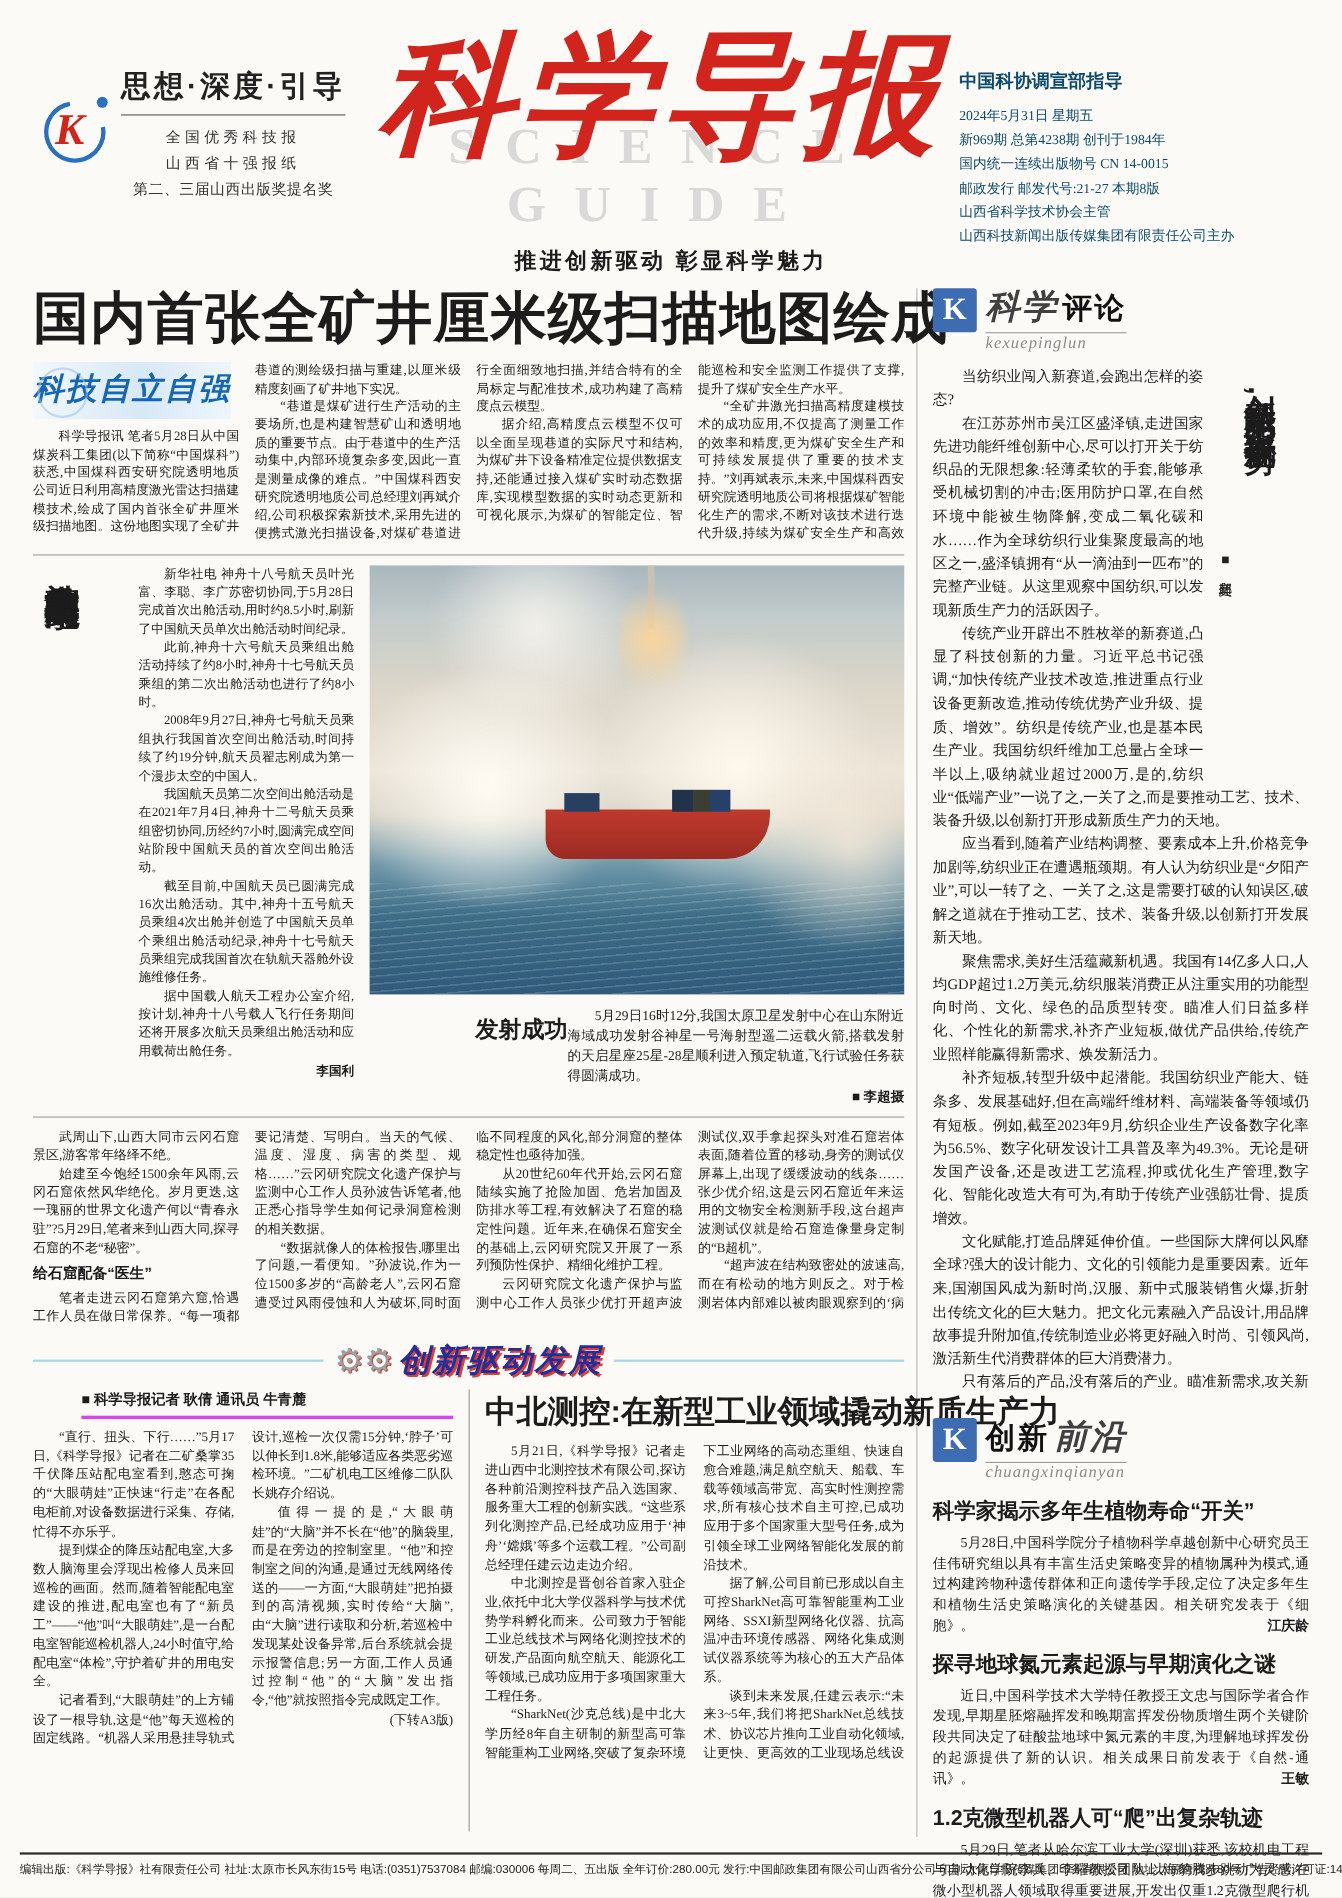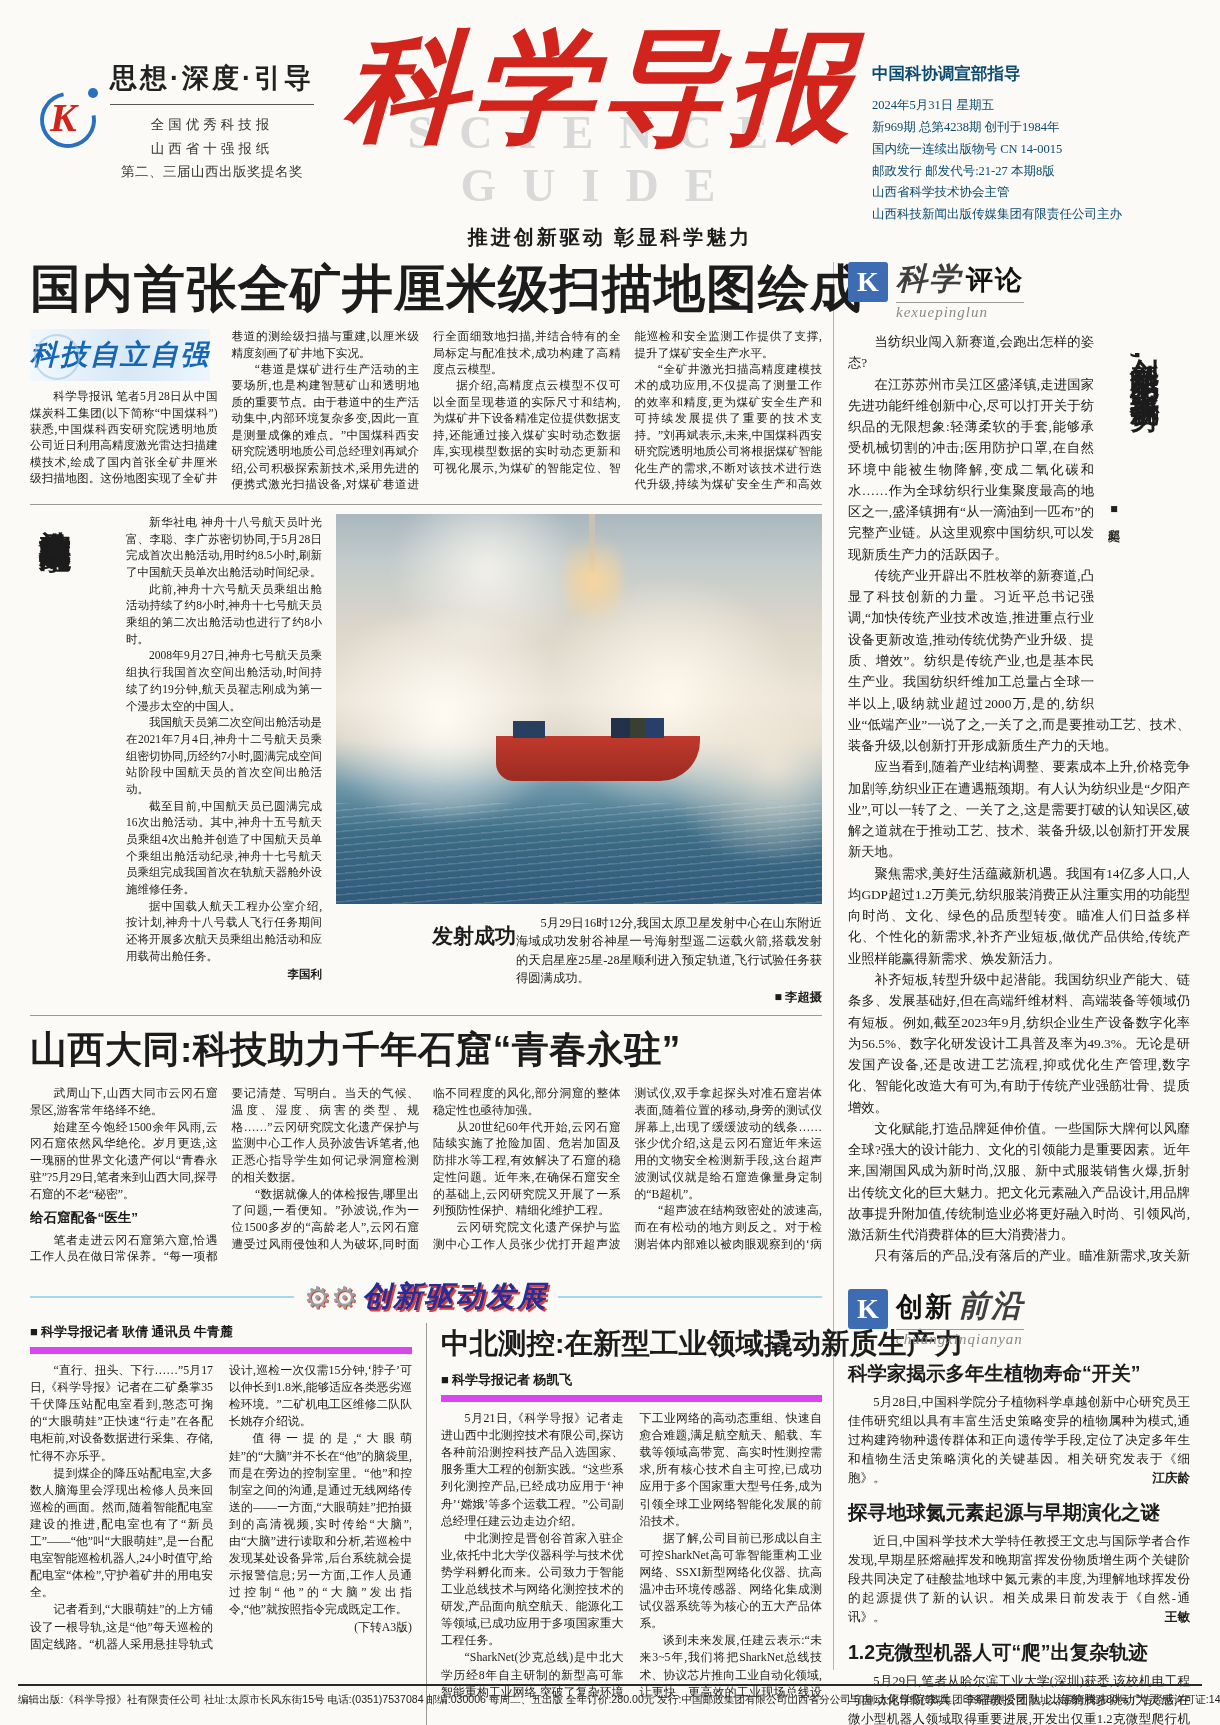--- a/index.html
+++ b/index.html
@@ -94,22 +94,22 @@
   .gear-icon{font-size:30px;color:#9aa0a6;margin:0 4px 0 10px;text-shadow:1px 1px 0 #d2422e;}
   .drive-text{font-size:29px;font-weight:900;font-style:italic;color:#232e9b;letter-spacing:2px;
               font-family:"Liberation Sans",sans-serif;text-shadow:2px 2px 0 #e23d2e;margin-right:10px;}
   
   .bottom-row{display:flex;height:402px;}
   .bot-art{width:50%;box-sizing:border-box;}
   .bot-art+.bot-art{border-left:1px solid #9a9a95;padding-left:14px;}
   .bot-art:first-child{padding-right:14px;}
   .bot-headline{font-size:28.5px;font-weight:900;font-family:"Liberation Sans",sans-serif;
                 margin:2px 0 8px;white-space:nowrap;letter-spacing:0px;}
-  .byline{font-size:13px;font-weight:700;font-family:Liberation Serif, serif;
-          border-bottom:7px solid #d946ef;padding-bottom:6px;margin-bottom:8px;}
+  .byline{font-size:13px;font-weight:700;font-family:Liberation Sans, sans-serif;
+          border-bottom:3px solid #d946ef;padding-bottom:6px;margin-bottom:8px;margin-left:44px;}
   .bot-body{height:300px;overflow:hidden;font-size:11.8px;line-height:1.45;}
   
   .sec-hdr{display:flex;align-items:flex-start;margin-bottom:10px;}
   .klogo{width:40px;height:40px;background:#3e6cb3;color:#fff;font-weight:900;font-size:28px;
          display:flex;align-items:center;justify-content:center;border-radius:3px;
          font-family:"Liberation Serif",serif;margin-right:8px;flex:none;margin-top:4px;}
   .hdr-red{font-family:"Liberation Serif",serif;font-style:italic;font-weight:900;color:#404040;font-size:31px;letter-spacing:2px;}
   .hdr-black{font-size:27px;font-weight:800;color:#111;font-family:"Liberation Sans",sans-serif;letter-spacing:2px;}
   .hdr-py{font-family:"Liberation Serif",serif;font-style:italic;color:#8a8a8a;font-size:15px;
           border-top:1px solid #999;padding-top:1px;margin-top:2px;letter-spacing:1px;}
@@ -214,21 +214,20 @@
           <div class="cap-body">
             <p class="p">5月29日16时12分,我国太原卫星发射中心在山东附近海域成功发射谷神星一号海射型遥二运载火箭,搭载发射的天启星座25星-28星顺利进入预定轨道,飞行试验任务获得圆满成功。</p>
             <span class="cap-credit">■ 李超摄</span>
           </div>
         </div>
       </div>
     </div>
 
     <hr class="hr">
 
-    <div class="yg-headline">山西大同:科技助力千年石窟“青春永驻”</div>
     <div class="yg-body cols4">
       <p class="p">武周山下,山西大同市云冈石窟景区,游客常年络绎不绝。</p>
       <p class="p">始建至今饱经1500余年风雨,云冈石窟依然风华绝伦。岁月更迭,这一瑰丽的世界文化遗产何以“青春永驻”?5月29日,笔者来到山西大同,探寻石窟的不老“秘密”。</p>
       <div class="subhead">给石窟配备“医生”</div>
       <p class="p">笔者走进云冈石窟第六窟,恰遇工作人员在做日常保养。“每一项都要记清楚、写明白。当天的气候、温度、湿度、病害的类型、规格……”云冈研究院文化遗产保护与监测中心工作人员孙波告诉笔者,他正悉心指导学生如何记录洞窟检测的相关数据。</p>
       <p class="p">“数据就像人的体检报告,哪里出了问题,一看便知。”孙波说,作为一位1500多岁的“高龄老人”,云冈石窟遭受过风雨侵蚀和人为破坏,同时面临不同程度的风化,部分洞窟的整体稳定性也亟待加强。</p>
       <p class="p">从20世纪60年代开始,云冈石窟陆续实施了抢险加固、危岩加固及防排水等工程,有效解决了石窟的稳定性问题。近年来,在确保石窟安全的基础上,云冈研究院又开展了一系列预防性保护、精细化维护工程。</p>
       <p class="p">云冈研究院文化遗产保护与监测中心工作人员张少优打开超声波测试仪,双手拿起探头对准石窟岩体表面,随着位置的移动,身旁的测试仪屏幕上,出现了缓缓波动的线条……张少优介绍,这是云冈石窟近年来运用的文物安全检测新手段,这台超声波测试仪就是给石窟造像量身定制的“B超机”。</p>
       <p class="p">“超声波在结构致密处的波速高,而在有松动的地方则反之。对于检测岩体内部难以被肉眼观察到的‘病害’,做个‘B超’就清晰可辨。”张少优介绍,云冈石窟雕刻主要面临空鼓、起翘、开裂等问题,其中,仅第6窟就有800多处,而这些“病害”中,很多都是叠加出现,只有借助专业仪器才能做出科学诊断。</p>
 
@@ -247,21 +246,20 @@
         <div class="bot-body cols2">
           <p class="p">“直行、扭头、下行……”5月17日,《科学导报》记者在二矿桑掌35千伏降压站配电室看到,憨态可掬的“大眼萌娃”正快速“行走”在各配电柜前,对设备数据进行采集、存储,忙得不亦乐乎。</p>
           <p class="p">提到煤企的降压站配电室,大多数人脑海里会浮现出检修人员来回巡检的画面。然而,随着智能配电室建设的推进,配电室也有了“新员工”——“他”叫“大眼萌娃”,是一台配电室智能巡检机器人,24小时值守,给配电室“体检”,守护着矿井的用电安全。</p>
           <p class="p">记者看到,“大眼萌娃”的上方铺设了一根导轨,这是“他”每天巡检的固定线路。“机器人采用悬挂导轨式设计,巡检一次仅需15分钟,‘脖子’可以伸长到1.8米,能够适应各类恶劣巡检环境。”二矿机电工区维修二队队长姚存介绍说。</p>
           <p class="p">值得一提的是,“大眼萌娃”的“大脑”并不长在“他”的脑袋里,而是在旁边的控制室里。“他”和控制室之间的沟通,是通过无线网络传送的——一方面,“大眼萌娃”把拍摄到的高清视频,实时传给“大脑”,由“大脑”进行读取和分析,若巡检中发现某处设备异常,后台系统就会提示报警信息;另一方面,工作人员通过控制“他”的“大脑”发出指令,“他”就按照指令完成既定工作。</p>
           <span class="cont">(下转A3版)</span>
         </div>
       </div>
       <div class="bot-art">
         <div class="bot-headline">中北测控:在新型工业领域撬动新质生产力</div>
-        <div class="byline">■ 科学导报记者 杨凯飞</div>
         <div class="bot-body cols2">
           <p class="p">5月21日,《科学导报》记者走进山西中北测控技术有限公司,探访各种前沿测控科技产品入选国家、服务重大工程的创新实践。“这些系列化测控产品,已经成功应用于‘神舟’‘嫦娥’等多个运载工程。”公司副总经理任建云边走边介绍。</p>
           <p class="p">中北测控是晋创谷首家入驻企业,依托中北大学仪器科学与技术优势学科孵化而来。公司致力于智能工业总线技术与网络化测控技术的研发,产品面向航空航天、能源化工等领域,已成功应用于多项国家重大工程任务。</p>
           <p class="p">“SharkNet(沙克总线)是中北大学历经8年自主研制的新型高可靠智能重构工业网络,突破了复杂环境下工业网络的高动态重组、快速自愈合难题,满足航空航天、船载、车载等领域高带宽、高实时性测控需求,所有核心技术自主可控,已成功应用于多个国家重大型号任务,成为引领全球工业网络智能化发展的前沿技术。</p>
           <p class="p">据了解,公司目前已形成以自主可控SharkNet高可靠智能重构工业网络、SSXI新型网络化仪器、抗高温冲击环境传感器、网络化集成测试仪器系统等为核心的五大产品体系。</p>
           <p class="p">谈到未来发展,任建云表示:“未来3~5年,我们将把SharkNet总线技术、协议芯片推向工业自动化领域,让更快、更高效的工业现场总线设备走进交通、石油、化工等行业,推广SSXI仪器板卡,提高市场知名度,最终实现市场化的一批产品。”</p>
         </div>
       </div>
     </div>
   </div>

